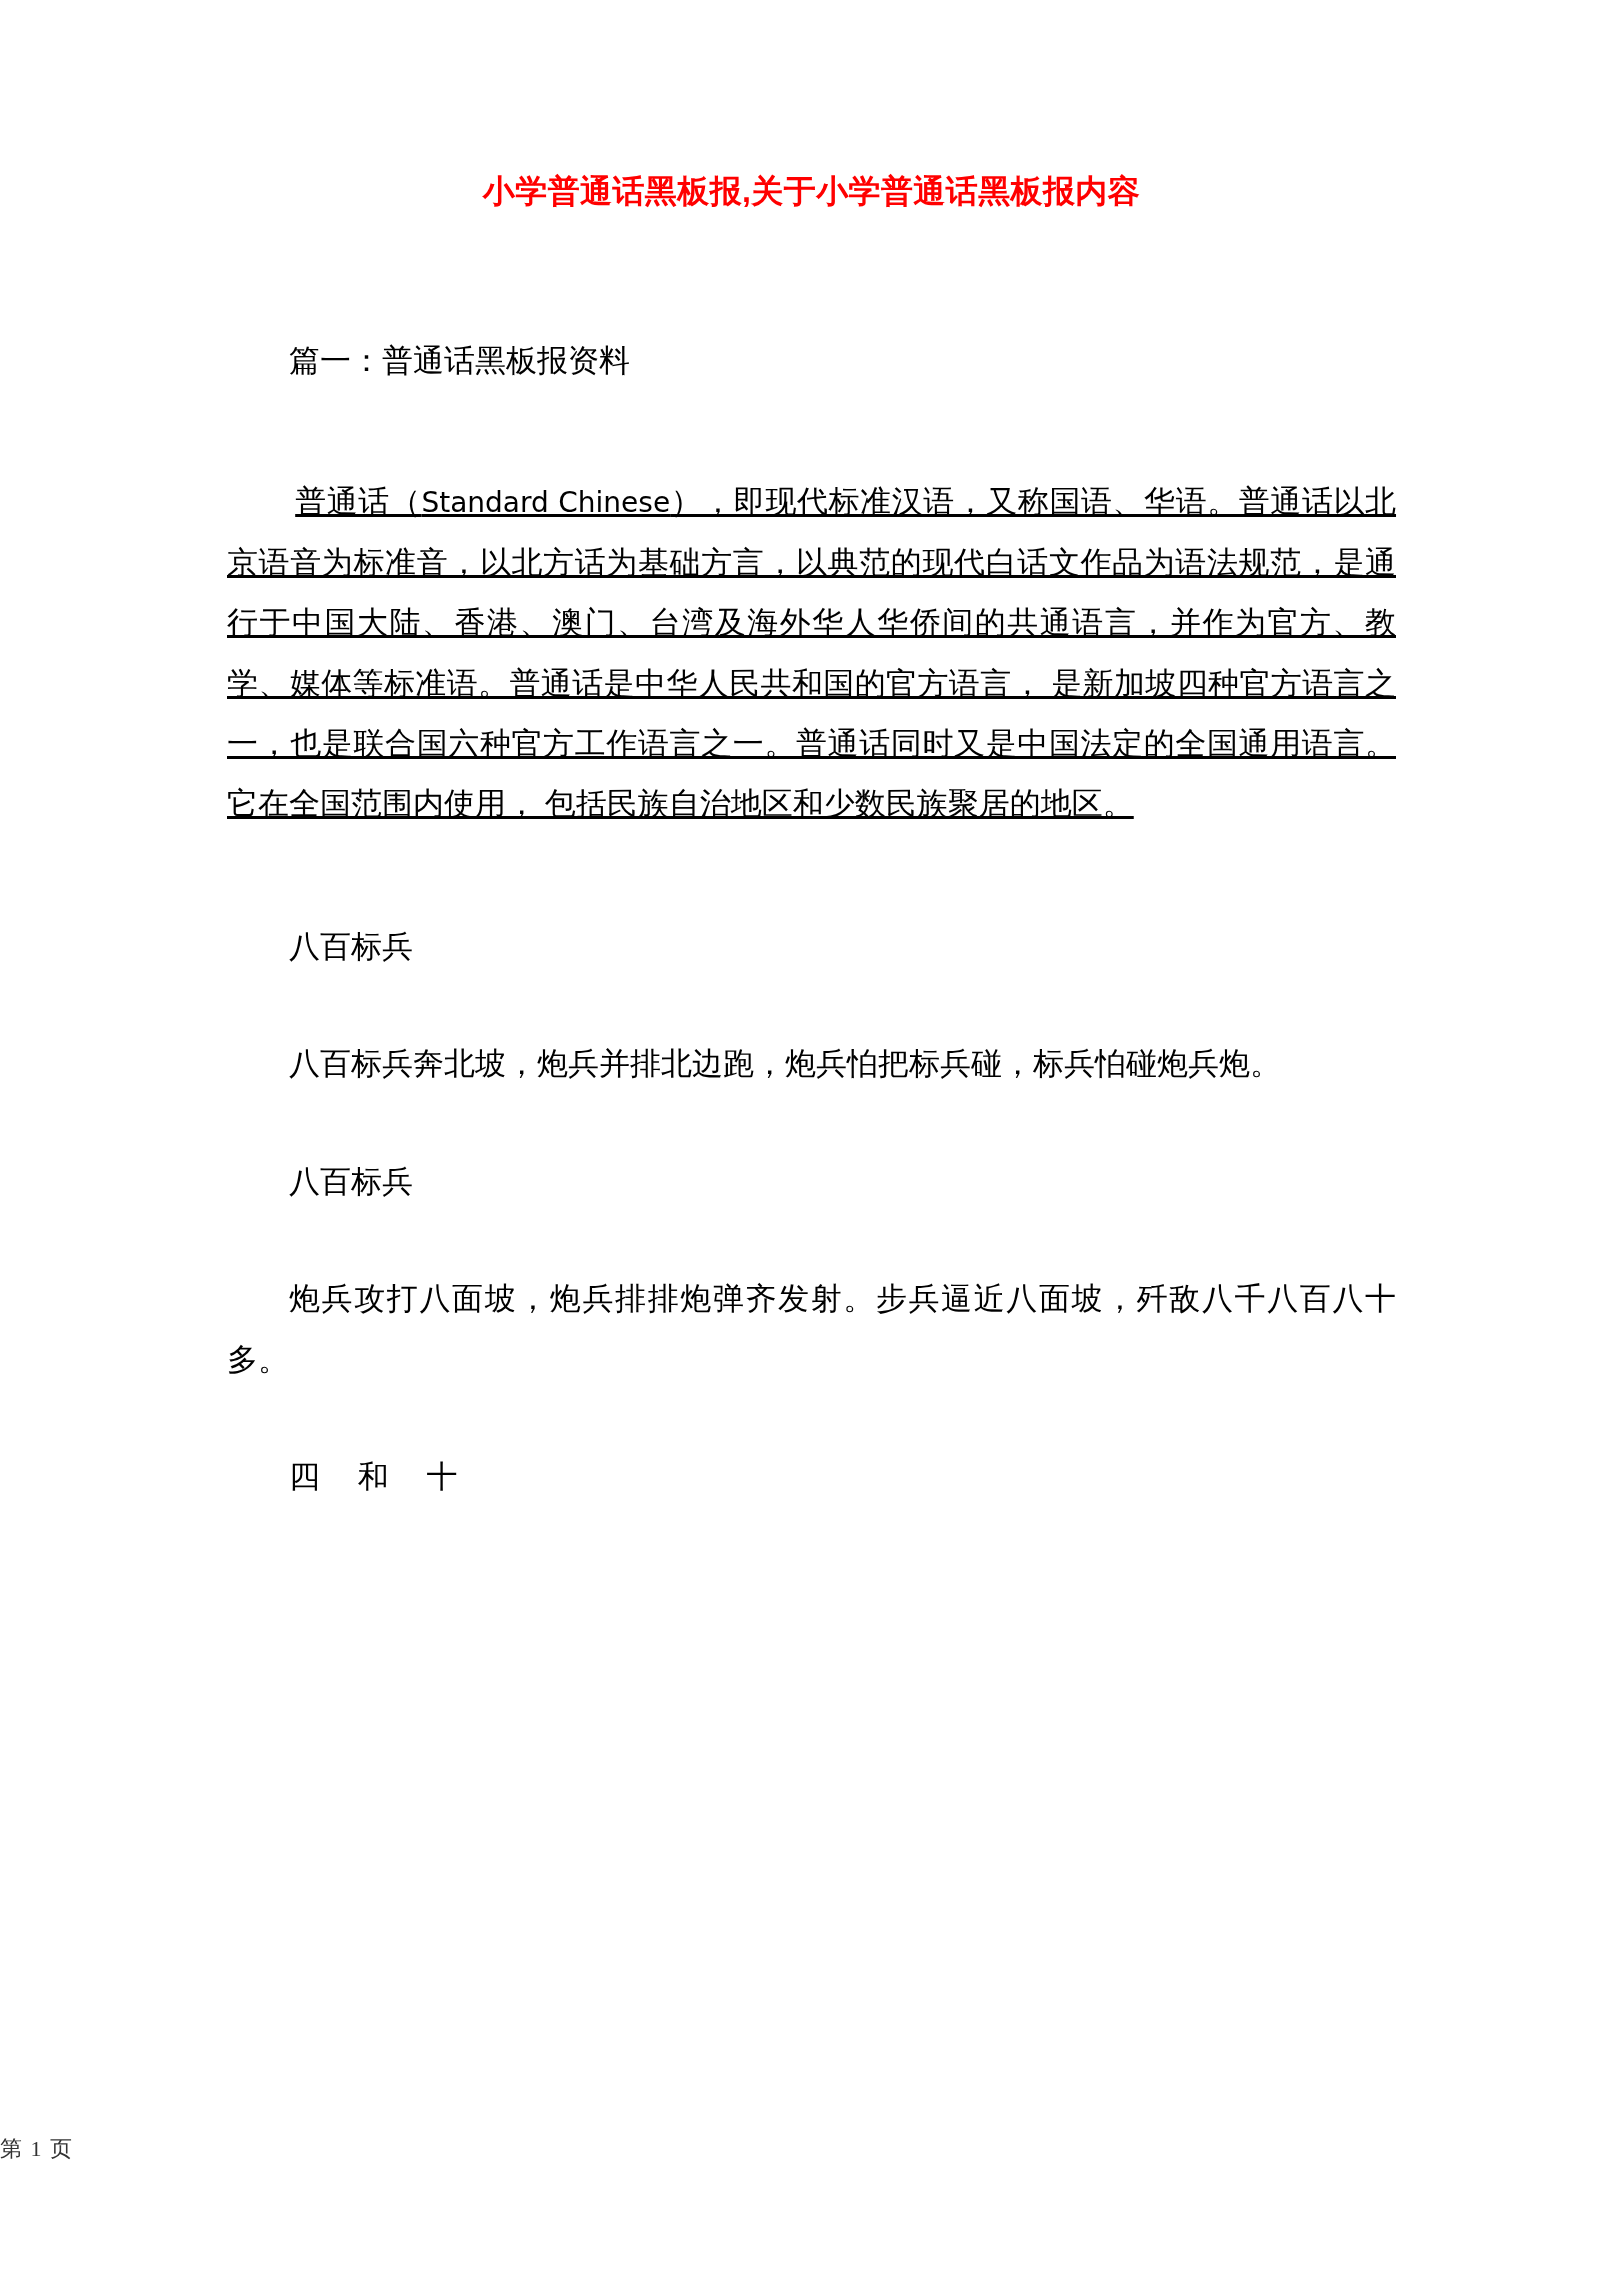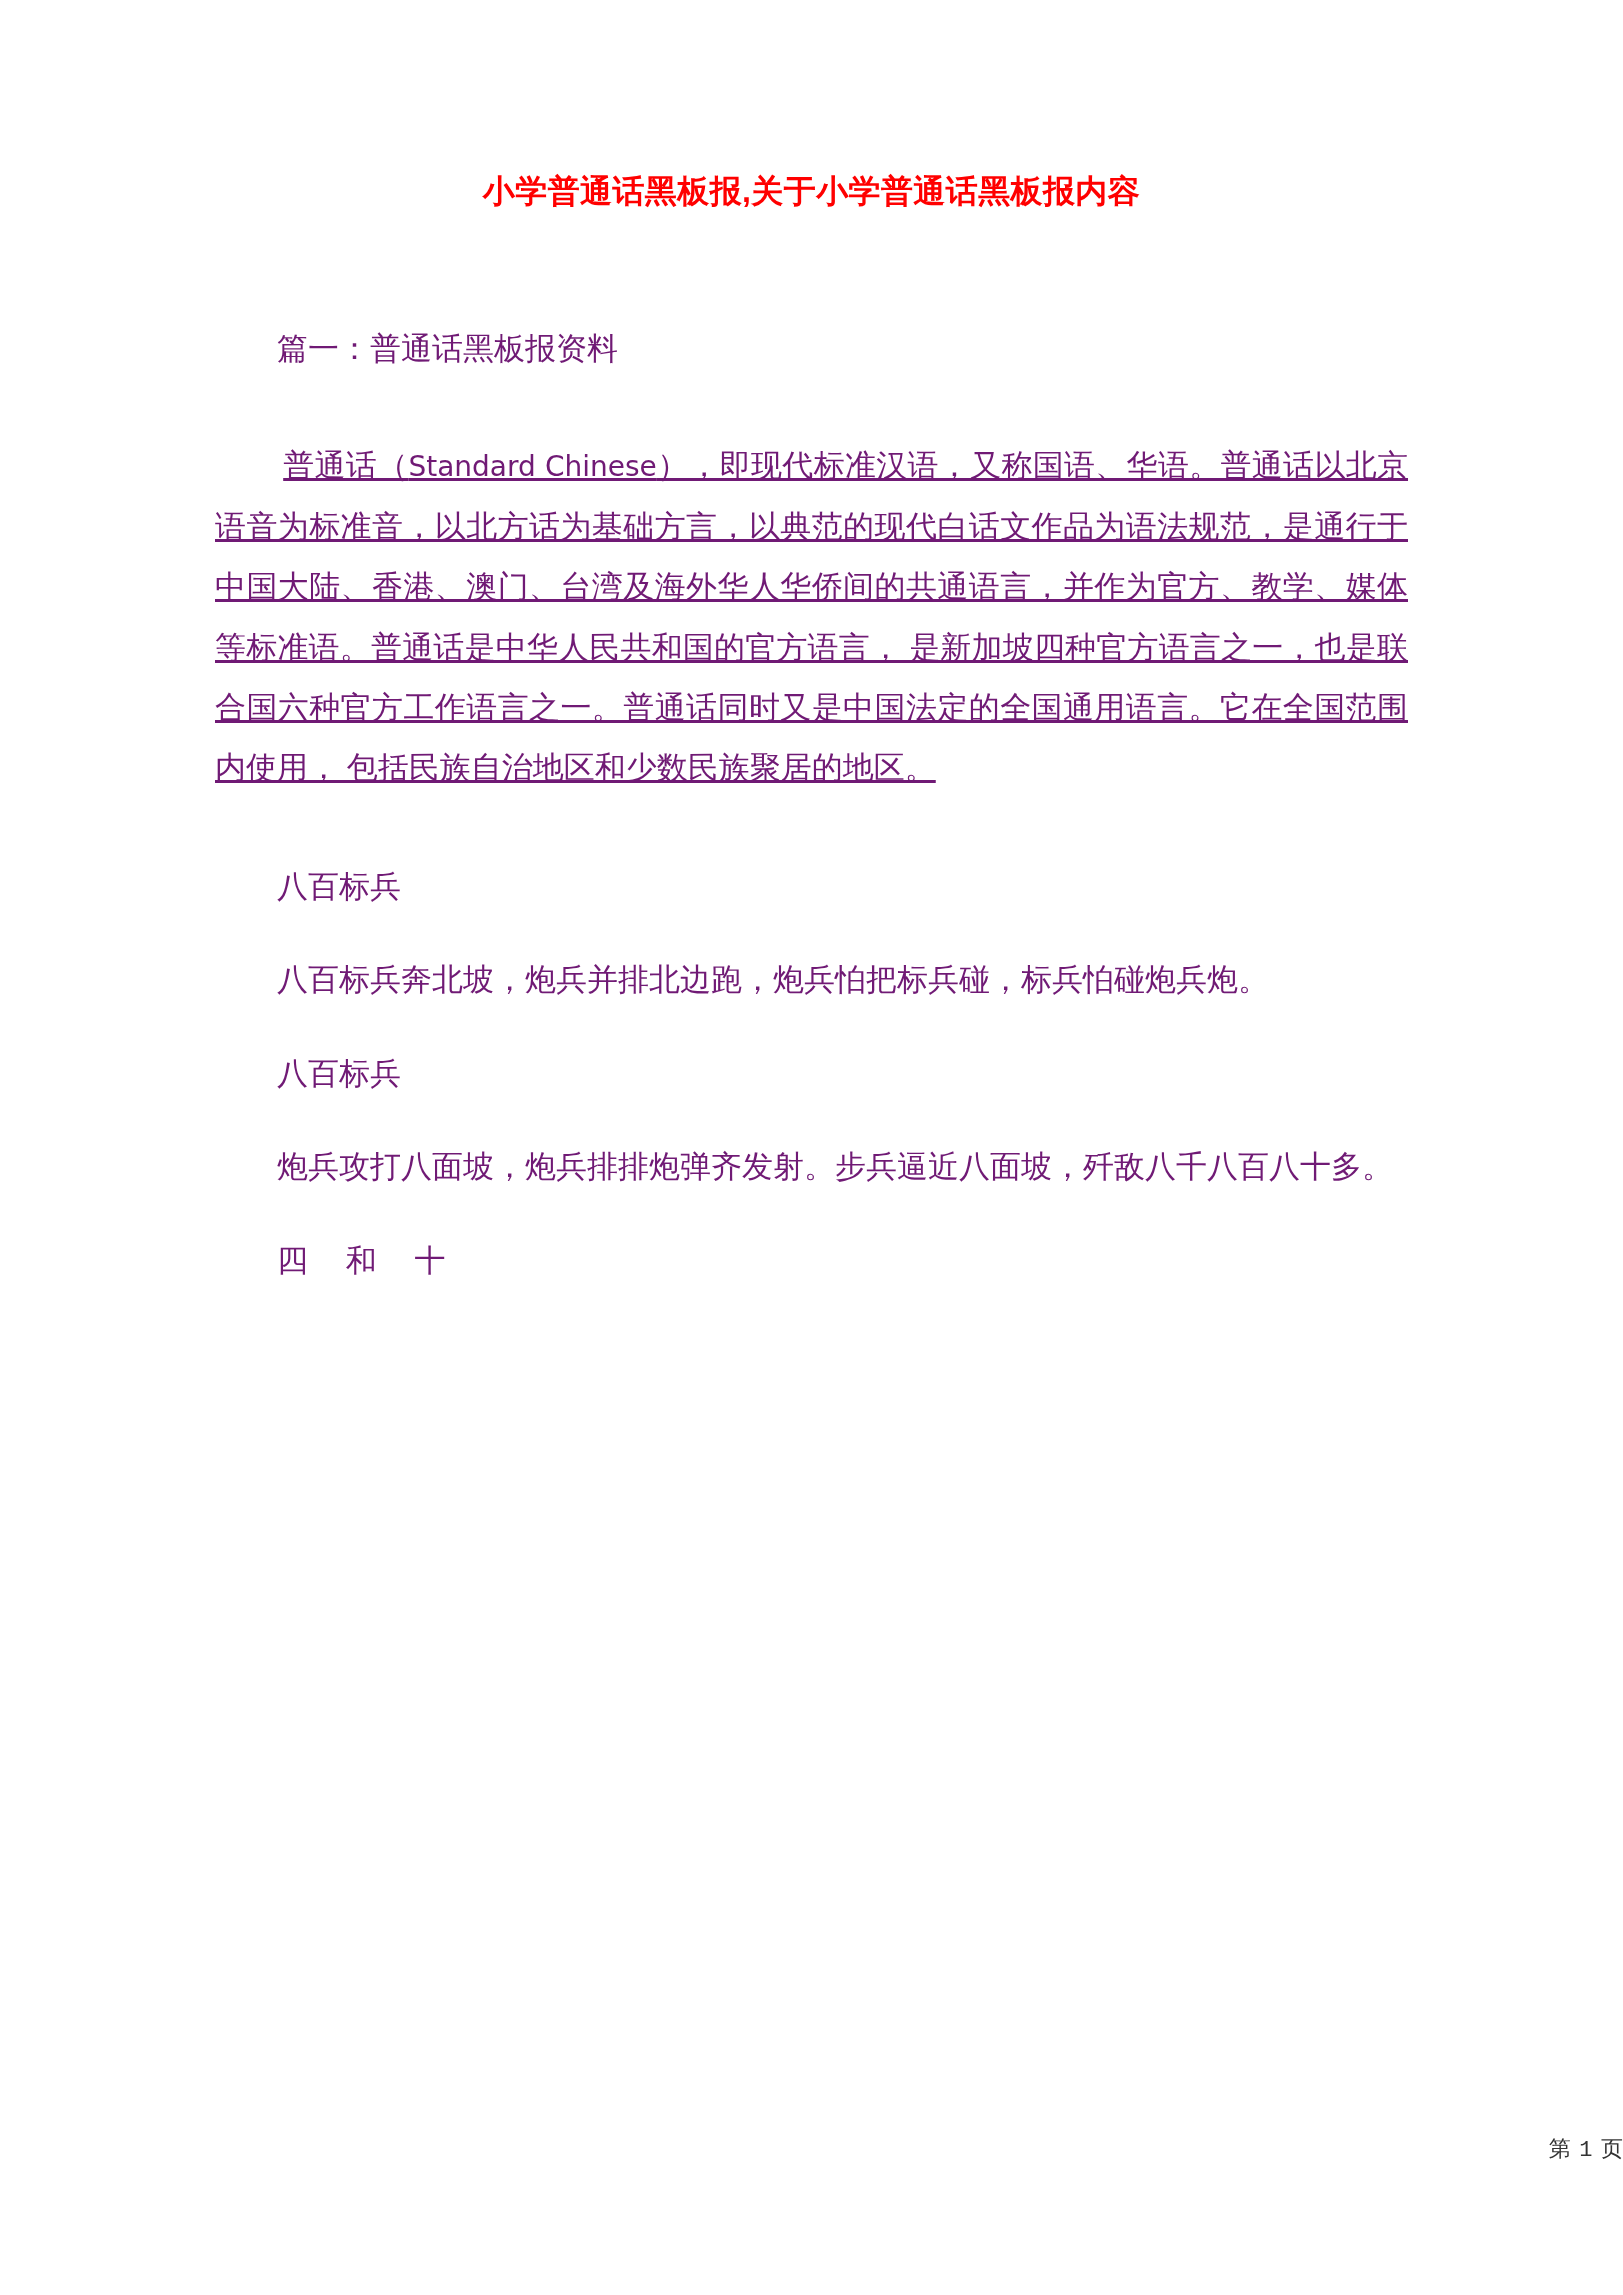--- a/index.html
+++ b/index.html
@@ -35,42 +35,42 @@
     font-size: 32px;
     text-align: center;
     letter-spacing: 0.4px;
     margin: 0 0 0 0;
     line-height: 1.4;
   }
   .para {
     font-size: 31px;
     line-height: 1.95;
     text-align: justify;
-    margin: 4px;
-    color: #701a75;
+    margin: 16px;
+    color: #000000;
   }
   .gap-large { height: 101px; }
   .gap-med { height: 49px; }
   .gap-small { height: 25px; }
   .indent { text-indent: 2em; }
   .indent-wide { text-indent: 2.2em; text-decoration: underline; }
   .latin {
     font-family: "DejaVu Sans", sans-serif;
     font-size: 28px;
   }
   .spaced {
     letter-spacing: 15px;
   }
   .footer {
     position: absolute;
     left: 0;
     right: 0;
     bottom: 131px;
-    text-align: right;
-    font-family: Liberation Mono, monospace;
+    text-align: left;
+    font-family: Liberation Serif, serif;
     font-size: 22px;
     color: #333333;
   }
   .footer .pg-num {
     display: inline-block;
     padding: 0 8.5px;
   }
 </style>
 </head>
 <body>

